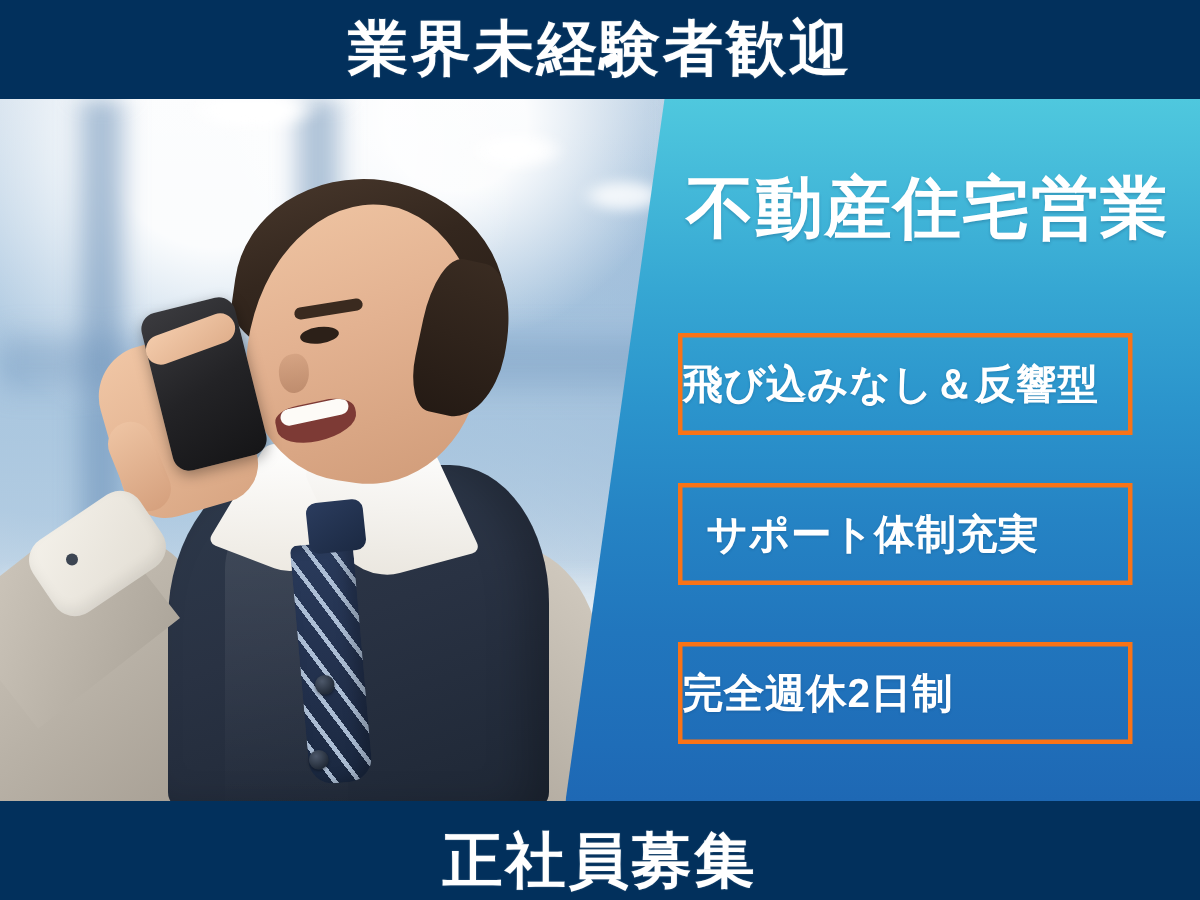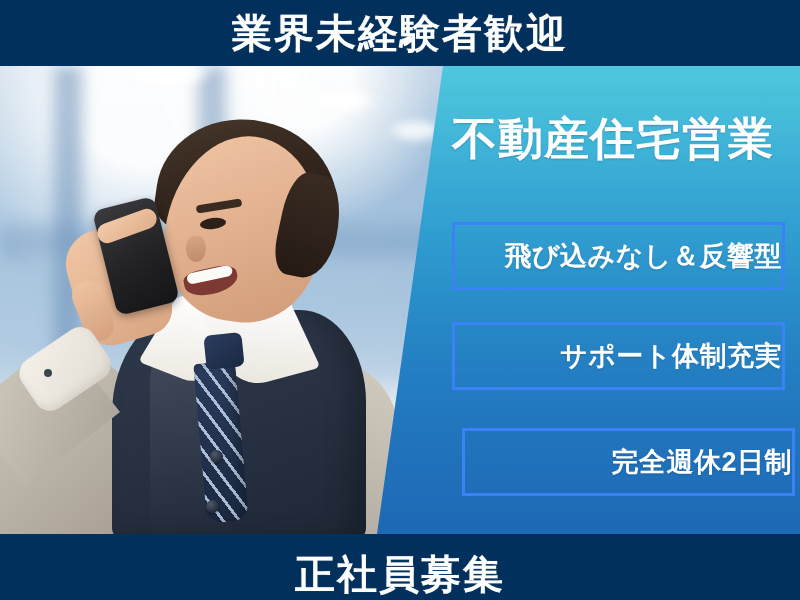--- a/index.html
+++ b/index.html
@@ -374,43 +374,44 @@
     position: absolute;
     left: 452px; top: 0;
     width: 333px; height: 468px;
     z-index: 20;
   }
 
   #headline {
     position: absolute;
     left: 0; top: 50px;
     width: 333px;
+    text-align: center;
     color: #ffffff;
     font-size: 45px;
     font-weight: bold;
     letter-spacing: 1px;
     line-height: 1;
     white-space: nowrap;
     text-shadow: 0 1px 2px rgba(0,40,80,.22);
   }
 
   .feature-box {
     position: absolute;
     left: 0;
-    width: 333px;
+    width: 303px;
     height: 68px;
     box-sizing: border-box;
-    border: 3px solid #3b82f6;
+    border: 3px solid #f97316;
     display: flex;
     align-items: center;
-    justify-content: flex-end;
+    justify-content: flex-start;
   }
   #feature-0 { top: 156px; }
   #feature-1 { top: 256px; padding-left: 16px; }
-  #feature-2 { top: 362px; margin-left: 10px; }
+  #feature-2 { top: 362px; }
 
   .feature-text {
     color: #ffffff;
     font-size: 27px;
     font-weight: bold;
     letter-spacing: .5px;
     line-height: 1;
     white-space: nowrap;
     text-shadow: 0 1px 2px rgba(0,40,80,.20);
   }

